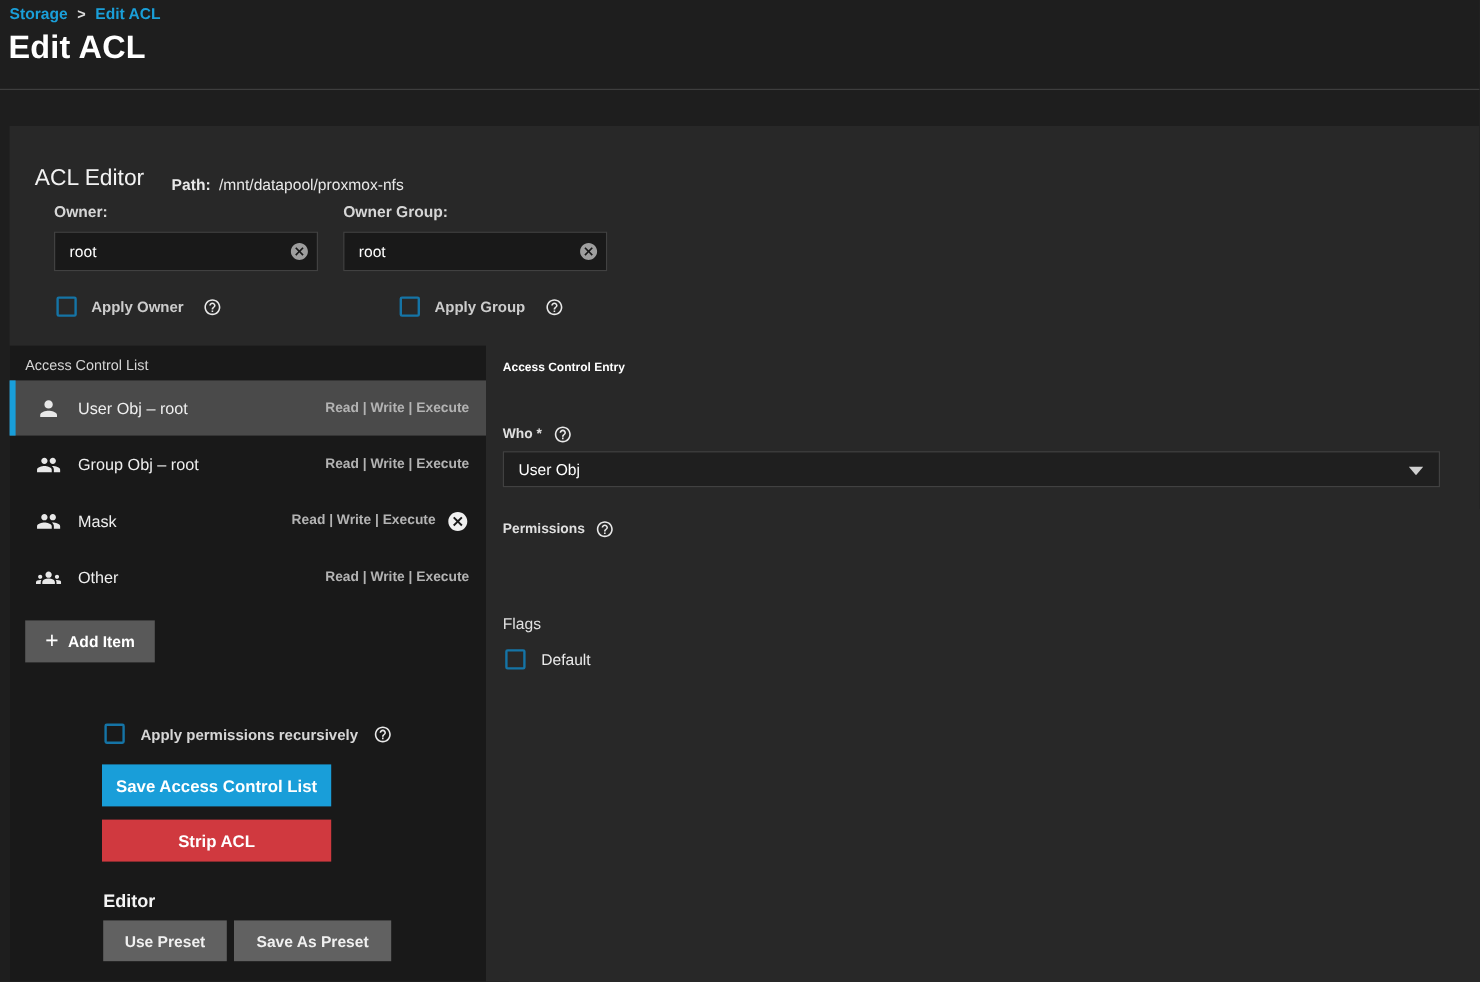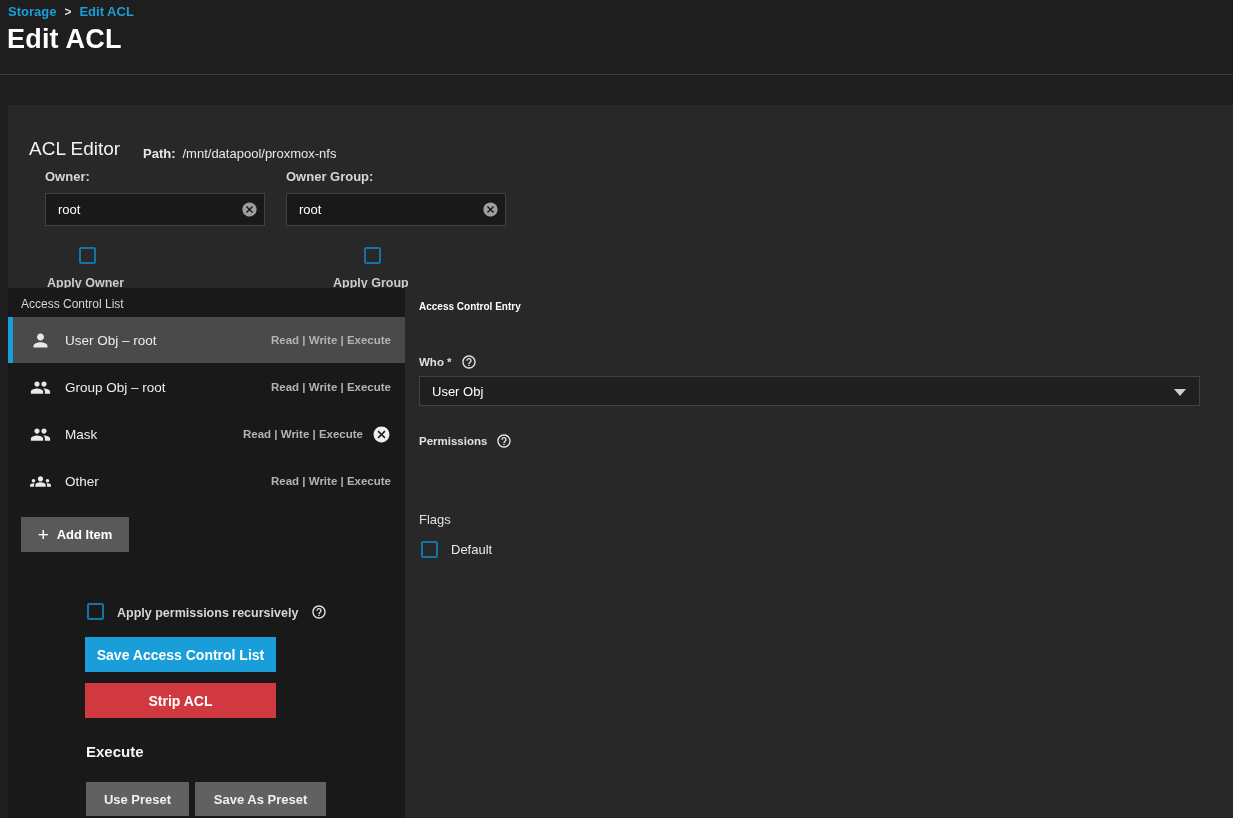--- a/index.html
+++ b/index.html
@@ -35,21 +35,21 @@
   .inp-owner-group { left:278px; top:88px; }
   .clear-btn { position:absolute; top:96px; width:17px; height:17px; cursor:pointer; }
   .clear-owner { left:233px; }
   .clear-owner-group { left:474px; }
 
   .cb { display:inline-flex; width:17px; height:17px; border:2px solid #1574a6; border-radius:2px; background:transparent; align-items:center; justify-content:center; flex:none; cursor:pointer; }
   .cb.lg { width:18px; height:18px; }
   .cb.checked { background:#199ed9; border-color:#199ed9; }
   .cb.checked::after { content:"\2713"; color:#fff; font-size:13px; font-weight:700; line-height:1; }
 
-  .apply-row { position:absolute; top:142px; display:flex; align-items:center; gap:12px;flex-direction:column; }
+  .apply-row { position:absolute; top:142px; display:flex; align-items:center; gap:12px; }
   .apply-owner-row { left:39px; }
   .apply-group-row { left:280px;margin-left:45px; }
   .apply-row .cb-label { font-size:12.5px; font-weight:700; color:#cccccc; padding-right:4px; }
   .help { width:16px; height:16px; color:#e8e8e8; display:inline-flex; flex:none; }
   .help svg { width:100%; height:100%; }
 
   
   .list-panel { position:absolute; left:0; top:183px; width:397px; bottom:0; background:#191919; }
   .list-title { position:absolute; left:13px; top:9px; font-size:12px; color:#d6d6d6; }
   .rows { position:absolute; left:0; top:29px; width:397px; }
@@ -66,21 +66,21 @@
   .add-item-btn .plus { font-size:19px; font-weight:400; line-height:1; }
 
   .recursive-row { position:absolute; left:79px; top:315px; display:flex; align-items:flex-end; gap:13px; }
   .recursive-row .cb-label { font-size:12.5px; font-weight:700; color:#d6d6d6; }
 
   .btn { position:absolute; left:77px; width:191px; height:35px; border:none; color:#ffffff; font-family:"Liberation Sans", sans-serif; font-size:14px; font-weight:700; cursor:pointer; }
   .save-btn { top:349px; background:#199ed9; }
   .strip-btn { top:395px; background:#d0393f; }
 
   .presets-title { position:absolute; left:78px; top:455px; font-size:15px; font-weight:700; color:#f5f5f5; }
-  .preset-btn { position:absolute; top:494px; height:34px; background:#616161; border:none; color:#f0f0f0; font-family:"Liberation Sans", sans-serif; font-size:13px; font-weight:700; cursor:pointer; }
+  .preset-btn { position:absolute; top:479px; height:34px; background:#616161; border:none; color:#f0f0f0; font-family:"Liberation Sans", sans-serif; font-size:13px; font-weight:700; cursor:pointer; }
   .use-preset-btn { left:78px; width:103px; }
   .save-preset-btn { left:187px; width:131px; }
 
   
   .entry-panel { position:absolute; left:397px; top:183px; right:0; bottom:0; background:#282828; }
   .entry-title { position:absolute; left:14px; top:13px; font-size:10px; font-weight:700; color:#ffffff; }
   .who-row { position:absolute; left:14px; top:66px; display:flex; align-items:center; gap:9px; }
   .small-label { font-size:11.5px; font-weight:700; color:#e0e0e0; }
   .select { position:absolute; left:14px; top:88px; width:781px; height:30px; background:#1f1f1f; border:1px solid #414141; display:flex; align-items:center; padding:0 34px 0 12px; font-size:13px; color:#ffffff; cursor:pointer; }
   .select .caret { position:absolute; right:13px; top:12px; width:0; height:0; border-left:6px solid transparent; border-right:6px solid transparent; border-top:7px solid #cfcfcf; }
@@ -206,21 +206,21 @@
       <span class="help">
         <svg viewBox="0 0 24 24" fill="currentColor">
             <path d="M11 18h2v-2h-2v2zm1-16C6.48 2 2 6.48 2 12s4.48 10 10 10 10-4.48 10-10S17.52 2 12 2zm0 18c-4.41 0-8-3.59-8-8s3.59-8 8-8 8 3.59 8 8-3.59 8-8 8zm0-14c-2.21 0-4 1.79-4 4h2c0-1.1.9-2 2-2s2 .9 2 2c0 2-3 1.75-3 5h2c0-2.25 3-2.5 3-5 0-2.21-1.79-4-4-4z"></path>
           </svg>
       </span>
     </div>
 
     <button class="btn save-btn">Save Access Control List</button>
     <button class="btn strip-btn">Strip ACL</button>
 
-    <div class="presets-title">Execute</div>
+    <div class="presets-title">Editor</div>
     <button class="preset-btn use-preset-btn">Use Preset</button>
     <button class="preset-btn save-preset-btn">Save As Preset</button>
   </div>
 
   <div class="entry-panel">
     <div class="entry-title">Access Control Entry</div>
 
     <div class="who-row">
       <span class="small-label"><span>Who</span>&nbsp;<span>*</span></span>
       <span class="help">

